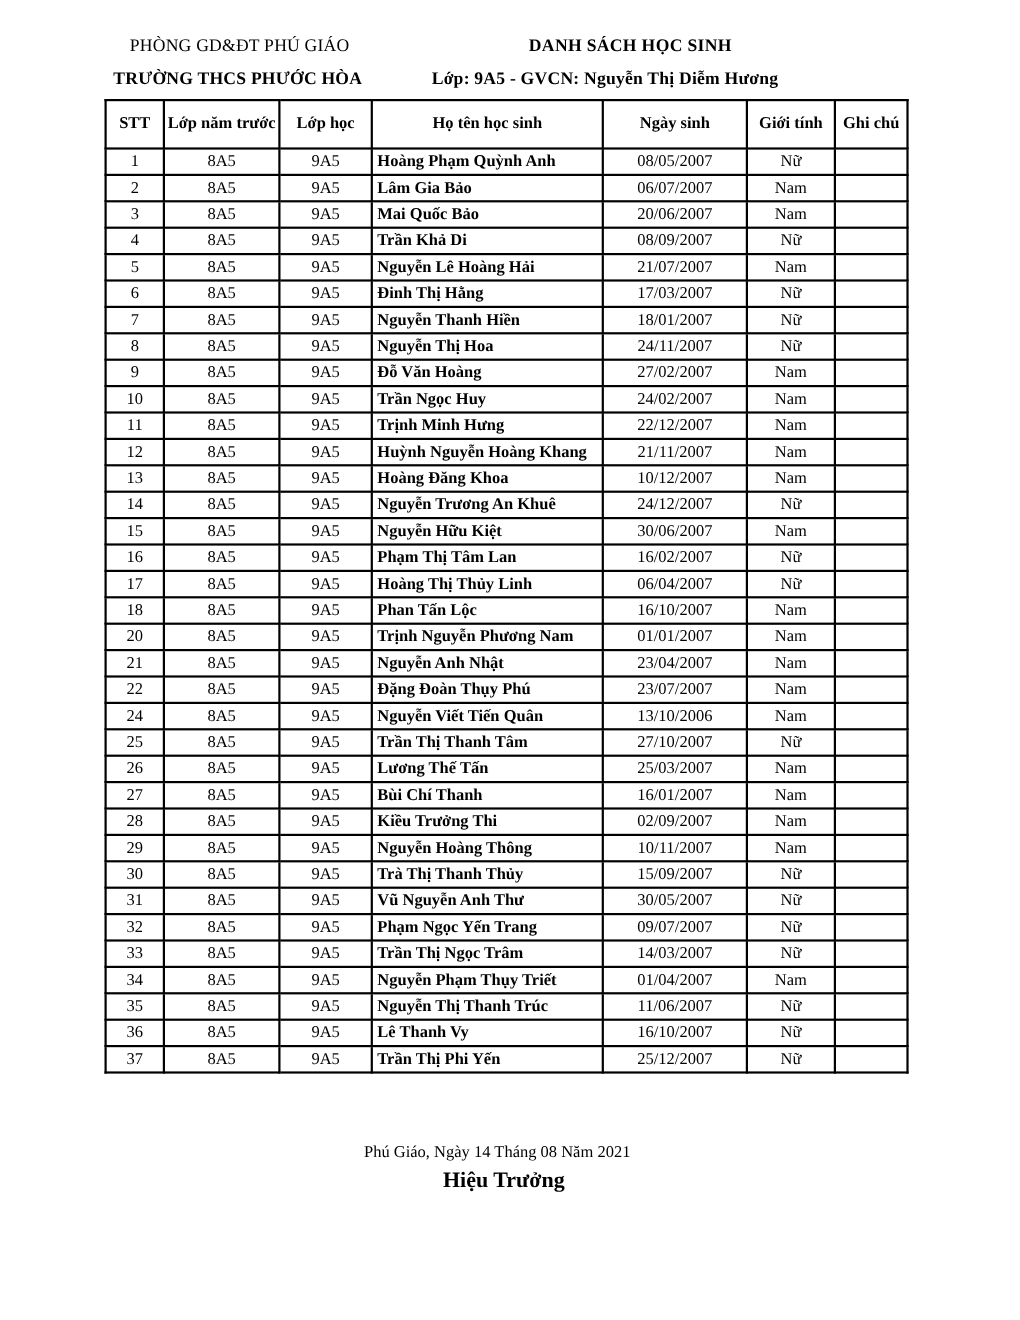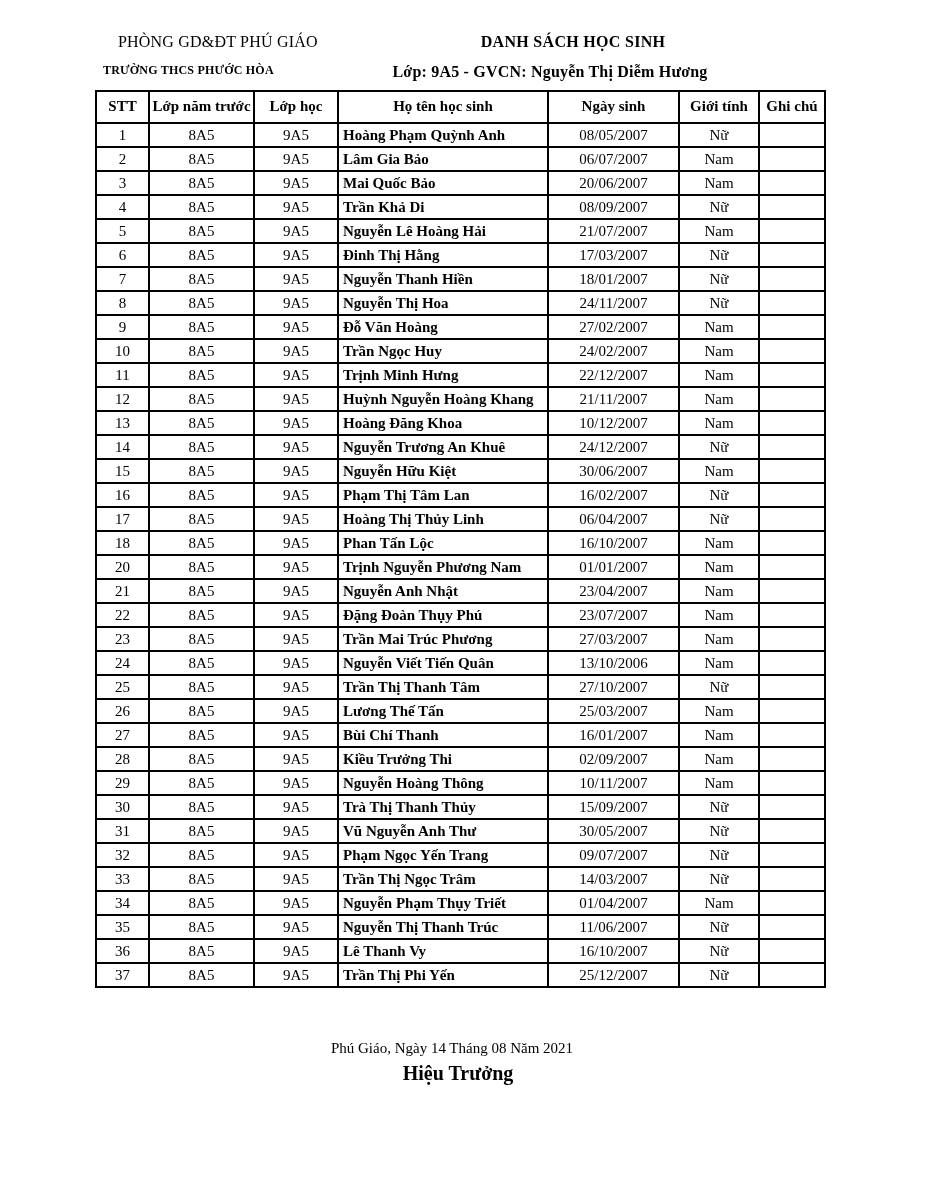--- a/index.html
+++ b/index.html
@@ -17,21 +17,21 @@
     position: absolute; left: 118px; top: 33px;
     font-size: 16px; letter-spacing: 0.2px;
   }
   .hdr-title {
     position: absolute; left: 549px; top: 33px;
     transform: translateX(-50%);
     font-size: 16px; font-weight: bold; letter-spacing: 0.3px; margin-left: 24px;
   }
   .hdr-school {
     position: absolute; left: 103px; top: 63px;
-    font-size: 12px; font-weight: bold; letter-spacing: 0.2px;
+    font-size: 16px; font-weight: bold; letter-spacing: 0.2px;
   }
   .hdr-class {
     position: absolute; left: 550px; top: 63px;
     transform: translateX(-50%);
     font-size: 16px; font-weight: bold; letter-spacing: 0.2px;
     white-space: nowrap;
   }
 
   
   table.student-table {
@@ -44,21 +44,21 @@
   table.student-table th,
   table.student-table td {
     border: 2px solid #000;
     text-align: center;
     vertical-align: middle;
     overflow: hidden;
     white-space: nowrap;
     padding: 0;
   }
   table.student-table thead th {
-    height: 32px;
+    height: 44px;
     font-size: 15px;
     font-weight: bold;
     white-space: normal;
     line-height: 1.15;
   }
   table.student-table tbody tr { height: 24px; }
   table.student-table td.name-cell {
     text-align: left;
     padding-left: 4px;
     font-weight: bold;
@@ -291,29 +291,20 @@
         <tr>
           <td>22</td>
           <td>8A5</td>
           <td>9A5</td>
           <td class="name-cell">Đặng Đoàn Thụy Phú</td>
           <td>23/07/2007</td>
           <td>Nam</td>
           <td></td>
         </tr>
         <tr>
-          <td>23</td>
-          <td>8A5</td>
-          <td>9A5</td>
-          <td class="name-cell">Trần Mai Trúc Phương</td>
-          <td>27/03/2007</td>
-          <td>Nam</td>
-          <td></td>
-        </tr>
-        <tr>
           <td>24</td>
           <td>8A5</td>
           <td>9A5</td>
           <td class="name-cell">Nguyễn Viết Tiến Quân</td>
           <td>13/10/2006</td>
           <td>Nam</td>
           <td></td>
         </tr>
         <tr>
           <td>25</td>

